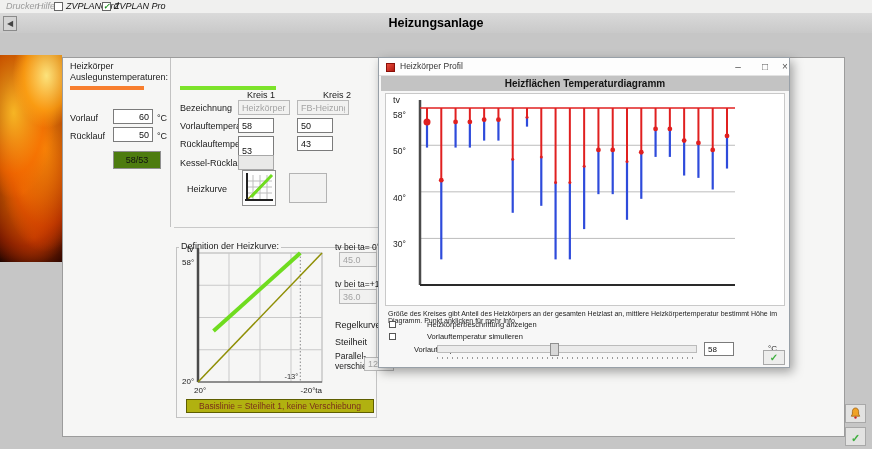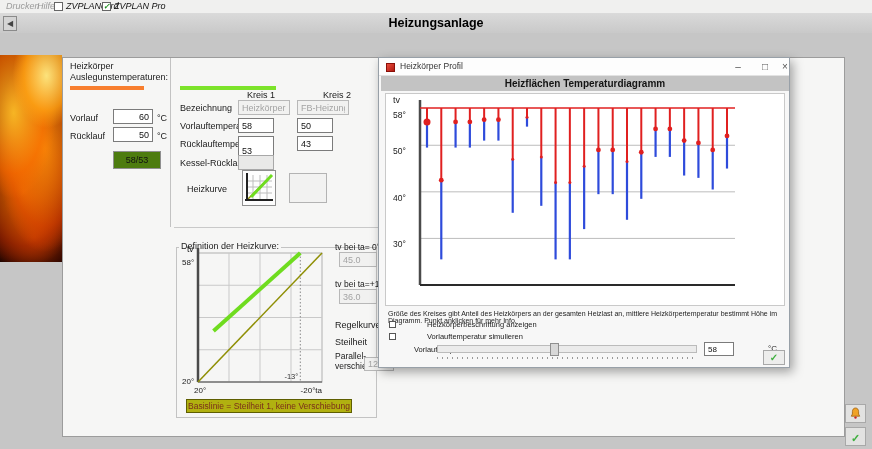--- a/index.html
+++ b/index.html
@@ -161,21 +161,21 @@
       <line x1="18" y1="138" x2="142" y2="138" stroke="#4a4a4a" stroke-width="1.2"></line>
       <line x1="18" y1="138" x2="142" y2="9" stroke="#8f8f05" stroke-width="1.5" stroke-linecap="butt"></line>
       <line x1="33.5" y1="87.07894736842105" x2="120.3" y2="9" stroke="#6fdc1f" stroke-width="4" stroke-linecap="butt"></line>
       <text x="7" y="8" font-size="8.5" fill="#1a1a1a">tv</text>
       <text x="2" y="21" font-size="8" fill="#1a1a1a">58°</text>
       <text x="2" y="140" font-size="8" fill="#1a1a1a">20°</text>
       <text x="14" y="149" font-size="8" fill="#1a1a1a">20°</text>
       <text x="142" y="149" font-size="8" fill="#1a1a1a" text-anchor="end">-20°ta</text>
       <text x="118.3" y="135" font-size="7.5" fill="#333" text-anchor="end">-13°</text>
     </svg>
-  <div class="banner" style="left:186px;top:399px;width:166px;height:14px;">Basislinie = Steilheit 1, keine Verschiebung</div>
+  <div class="banner" style="left:186px;top:399px;width:188px;height:14px;">Basislinie = Steilheit 1, keine Verschiebung</div>
 
   <span class="abs t85" style="left:335px;top:242px;white-space:nowrap;">tv bei ta= 0°</span>
   <input class="inp dis" style="left: 339px; top: 252px; width: 38px; height: 15px;" value="45.0">
   <span class="abs t85" style="left:335px;top:279px;white-space:nowrap;">tv bei ta=+1</span>
   <input class="inp dis" style="left: 339px; top: 289px; width: 38px; height: 15px;" value="36.0">
   <span class="abs t9" style="left:335px;top:320px;">Regelkurve:</span>
   <span class="abs t9" style="left:335px;top:337px;">Steilheit</span>
   <span class="abs" style="left:335px;top:352px;width:46px;font-size:8.5px;line-height:9.5px;color:#1a1a1a;">Parallel-verschiebung</span>
   <input class="inp dis" style="left: 364px; top: 357px; width: 30px; height: 14px;" value="12.1">
 

